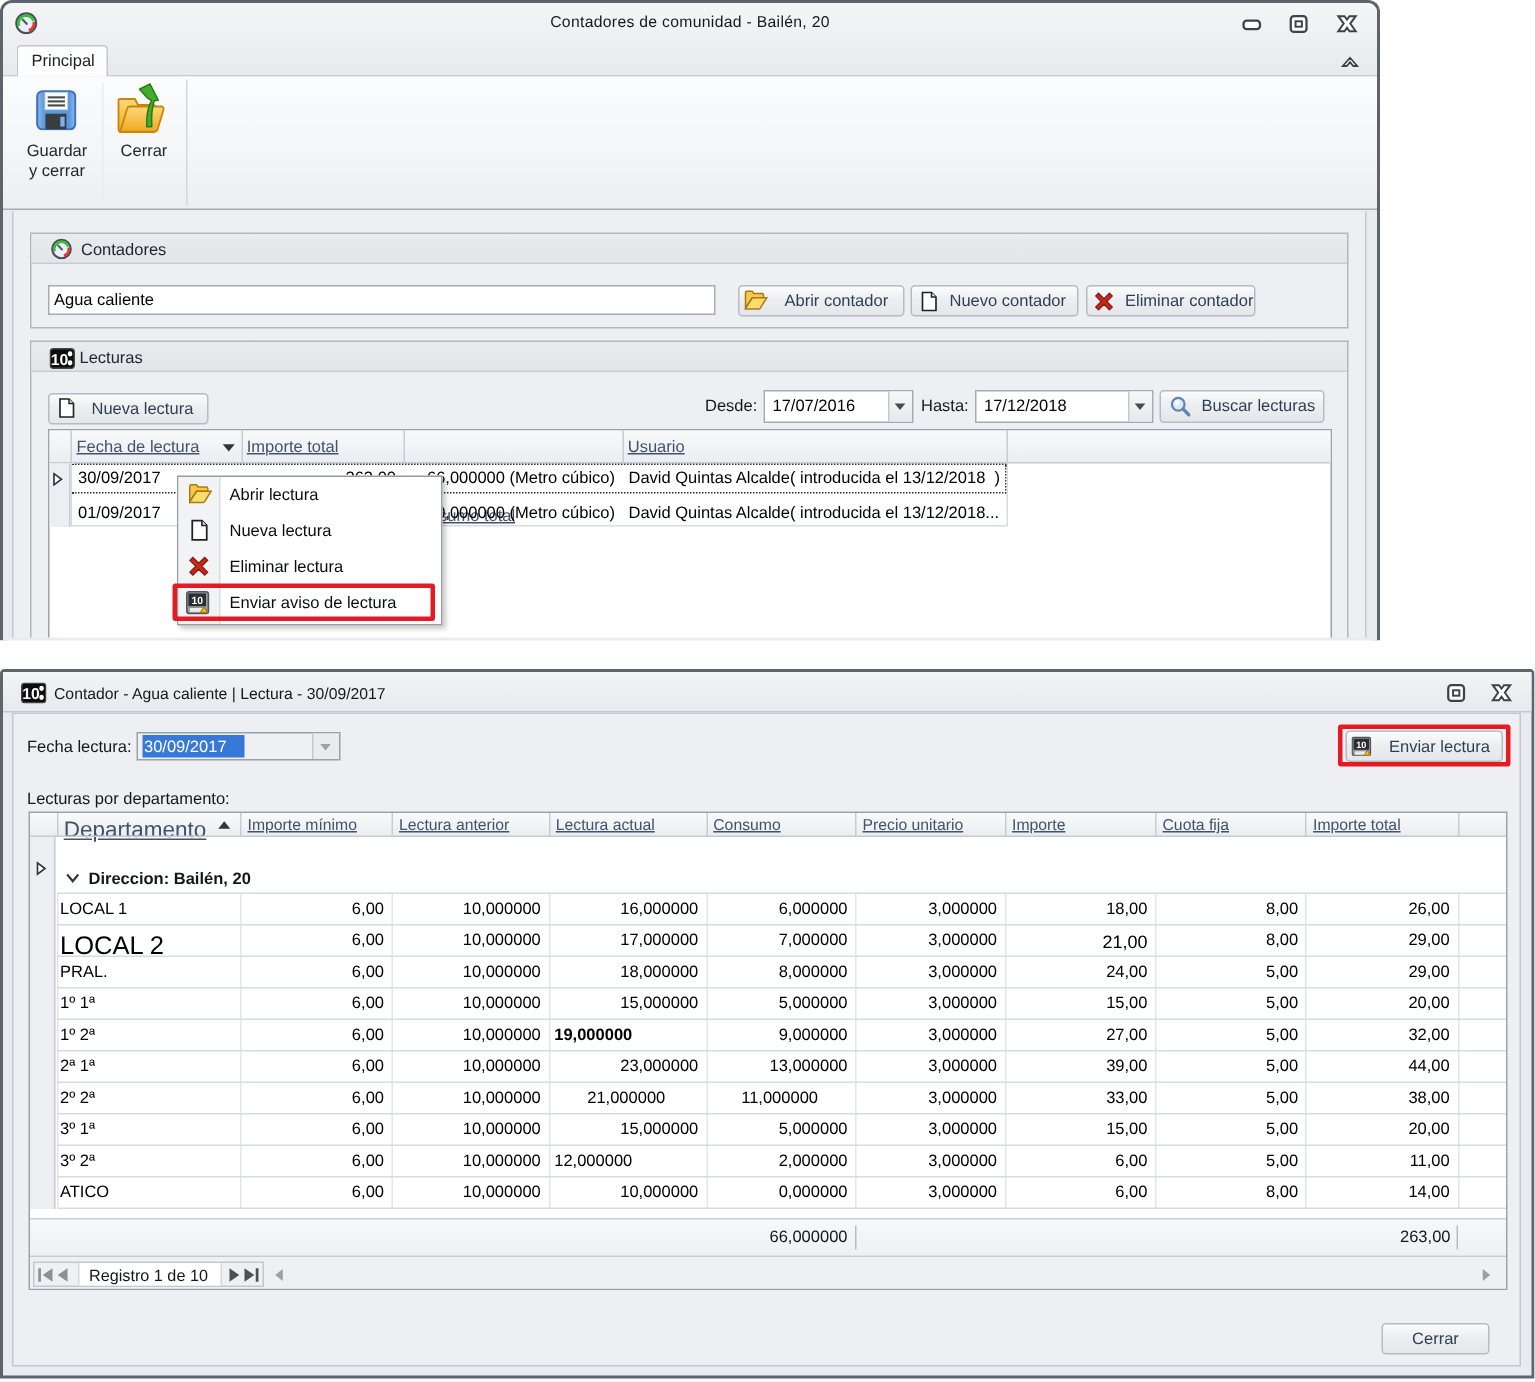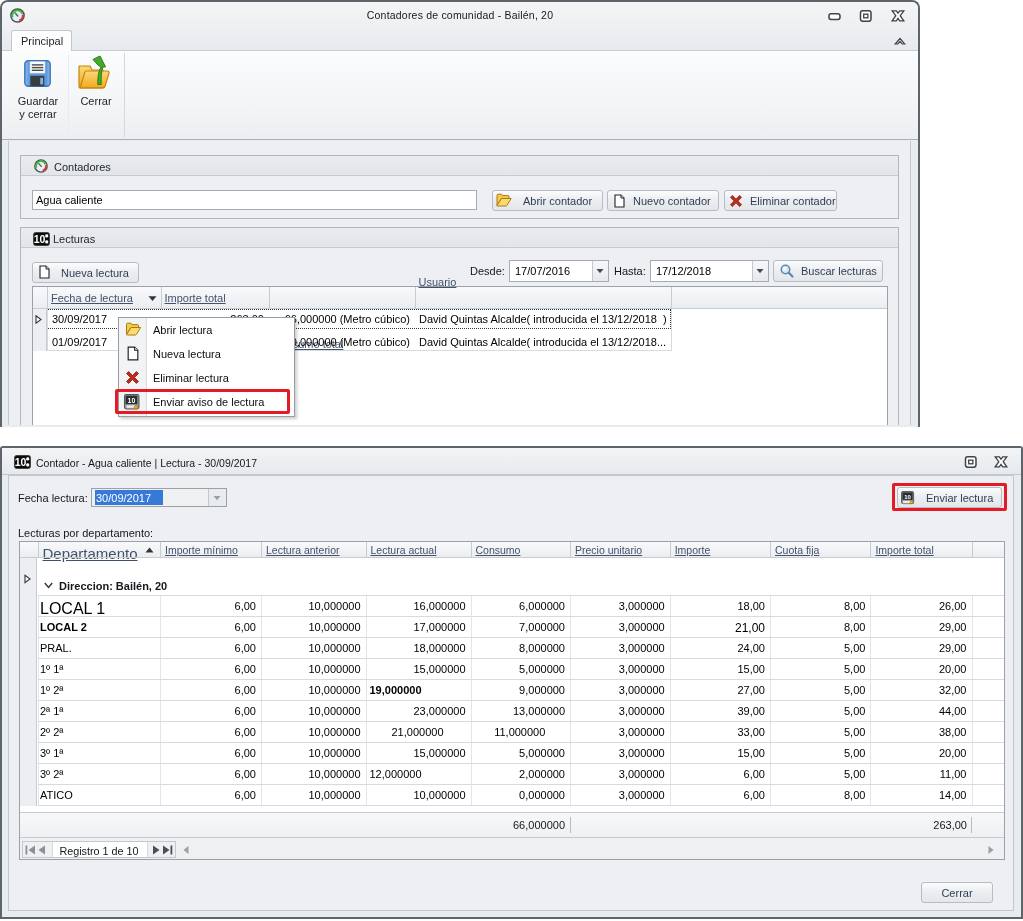--- a/index.html
+++ b/index.html
@@ -138,21 +138,21 @@
 <div class="a" style="left:32px;top:286px;width:856px;height:139px;border:1px solid #9aa1a9;border-bottom:none;background:#fff;box-sizing:border-box;"></div>
 <div class="hcell" style="left:33px;top:287px;width:854px;height:22px;border-right:none;"></div>
 <div class="vline" style="left:47px;top:287px;height:22px;background:#c7ccd3;"></div>
 <div class="vline" style="left:160.5px;top:287px;height:22px;background:#c7ccd3;"></div>
 <div class="htxt" style="left:51px;top:292px;">Fecha de lectura</div>
 <div class="vline" style="left:268.5px;top:287px;height:22px;background:#c7ccd3;"></div>
 <div class="htxt" style="left:164.5px;top:292px;">Importe total</div>
 <div class="vline" style="left:414.5px;top:287px;height:22px;background:#c7ccd3;"></div>
 <div class="htxt" style="left:272.5px;top:292px;margin-top:46px;">Consumo total</div>
 <div class="vline" style="left:671px;top:287px;height:22px;background:#c7ccd3;"></div>
-<div class="htxt" style="left:418.5px;top:276px;">Usuario</div>
+<div class="htxt" style="left:418.5px;top:292px;">Usuario</div>
 <div class="hline" style="left:33px;top:308px;width:854px;background:#c7ccd3;"></div>
 <svg class="a" style="left:147px;top:295px" width="11" height="7" viewBox="0 0 11 7">
     <path d="M1.5 1.2 L9.5 1.2 L5.5 6 Z" fill="#30363d"></path>
   </svg>
 <div class="a" style="left:47px;top:309px;width:624px;height:20px;border:1px dotted #333;box-sizing:border-box;"></div>
 <div class="hline" style="left:34px;top:350px;width:637px;background:#d7dbe0;"></div>
 <div class="vline" style="left:47px;top:309px;height:42px;background:#d7dbe0;"></div>
 <div class="vline" style="left:671px;top:309px;height:42px;background:#d7dbe0;"></div>
 <div class="a" style="left:33px;top:309px;width:14px;height:42px;background:#eceef1;border-right:1px solid #c7ccd3;box-sizing:border-box;"></div>
 <svg class="a" style="left:35px;top:315px" width="7" height="9" viewBox="0 0 7 9">
@@ -265,31 +265,31 @@
 <div class="vline" style="left:160px;top:596px;height:210px;background:#e2e5e9;"></div>
 <div class="vline" style="left:261px;top:596px;height:210px;background:#e2e5e9;"></div>
 <div class="vline" style="left:365.5px;top:596px;height:210px;background:#e2e5e9;"></div>
 <div class="vline" style="left:470.5px;top:596px;height:210px;background:#e2e5e9;"></div>
 <div class="vline" style="left:570px;top:596px;height:210px;background:#e2e5e9;"></div>
 <div class="vline" style="left:669.7px;top:596px;height:210px;background:#e2e5e9;"></div>
 <div class="vline" style="left:770px;top:596px;height:210px;background:#e2e5e9;"></div>
 <div class="vline" style="left:870.4px;top:596px;height:210px;background:#e2e5e9;"></div>
 <div class="vline" style="left:971.5px;top:596px;height:210px;background:#e2e5e9;"></div>
 <div class="hline" style="left:38px;top:616px;width:966px;background:#d7dbe0;"></div>
-<div class="t" style="left:40px;top:600px;font-size:16px;color:#000;">LOCAL 1</div>
+<div class="t" style="left:40px;top:600px;font-size:11px;color:#000;">LOCAL 1</div>
 <div class="t" style="left:164px;top:600px;width:92px;text-align:right;font-size:11px;color:#000;">6,00</div>
 <div class="t" style="left:265px;top:600px;width:95.5px;text-align:right;font-size:11px;color:#000;">10,000000</div>
 <div class="t" style="left:369.5px;top:600px;width:96.0px;text-align:right;font-size:11px;color:#000;">16,000000</div>
 <div class="t" style="left:474.5px;top:600px;width:90.5px;text-align:right;font-size:11px;color:#000;">6,000000</div>
 <div class="t" style="left:574px;top:600px;width:90.70000000000005px;text-align:right;font-size:11px;color:#000;">3,000000</div>
 <div class="t" style="left:673.7px;top:600px;width:91.29999999999995px;text-align:right;font-size:11px;color:#000;">18,00</div>
 <div class="t" style="left:774px;top:600px;width:91.39999999999998px;text-align:right;font-size:11px;color:#000;">8,00</div>
 <div class="t" style="left:874.4px;top:600px;width:92.10000000000002px;text-align:right;font-size:11px;color:#000;">26,00</div>
 <div class="hline" style="left:38px;top:637px;width:966px;background:#d7dbe0;"></div>
-<div class="t" style="left:40px;top:621px;font-size:11px;color:#000;font-weight:bold;">LOCAL 2</div>
+<div class="t" style="left:40px;top:621px;font-size:17px;color:#000;">LOCAL 2</div>
 <div class="t" style="left:164px;top:621px;width:92px;text-align:right;font-size:11px;color:#000;">6,00</div>
 <div class="t" style="left:265px;top:621px;width:95.5px;text-align:right;font-size:11px;color:#000;">10,000000</div>
 <div class="t" style="left:369.5px;top:621px;width:96.0px;text-align:right;font-size:11px;color:#000;">17,000000</div>
 <div class="t" style="left:474.5px;top:621px;width:90.5px;text-align:right;font-size:11px;color:#000;">7,000000</div>
 <div class="t" style="left:574px;top:621px;width:90.70000000000005px;text-align:right;font-size:11px;color:#000;">3,000000</div>
 <div class="t" style="left:673.7px;top:621px;width:91.29999999999995px;text-align:right;font-size:12px;color:#000;">21,00</div>
 <div class="t" style="left:774px;top:621px;width:91.39999999999998px;text-align:right;font-size:11px;color:#000;">8,00</div>
 <div class="t" style="left:874.4px;top:621px;width:92.10000000000002px;text-align:right;font-size:11px;color:#000;">29,00</div>
 <div class="hline" style="left:38px;top:658px;width:966px;background:#d7dbe0;"></div>
 <div class="t" style="left:40px;top:642px;font-size:11px;color:#000;">PRAL.</div>

